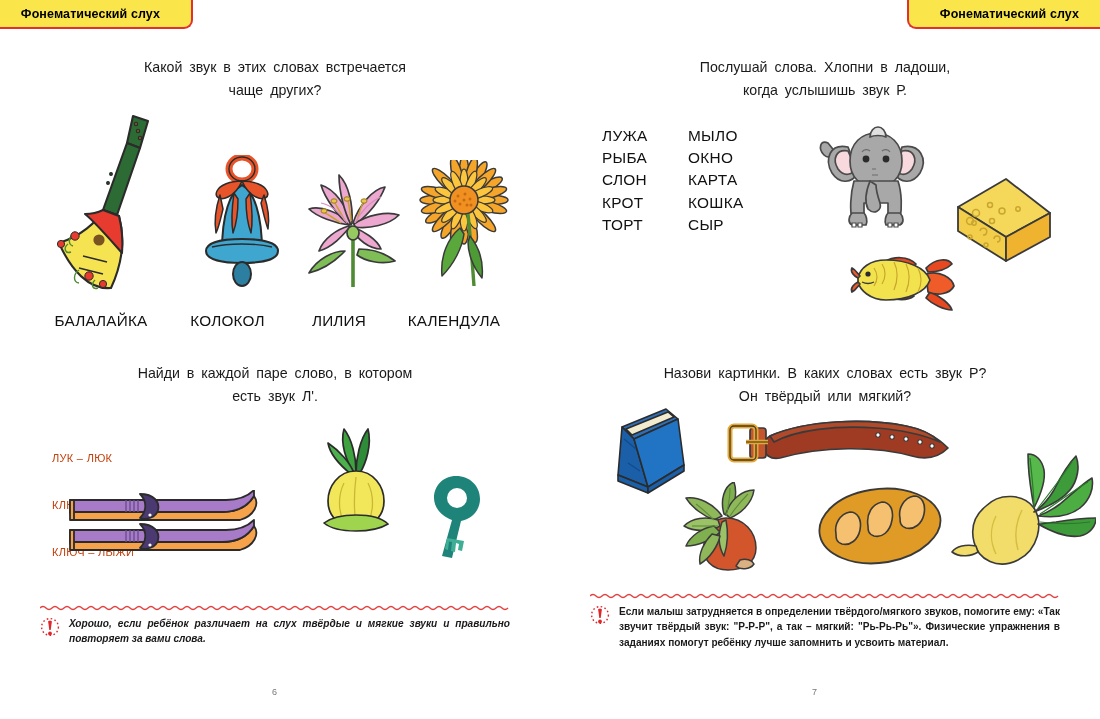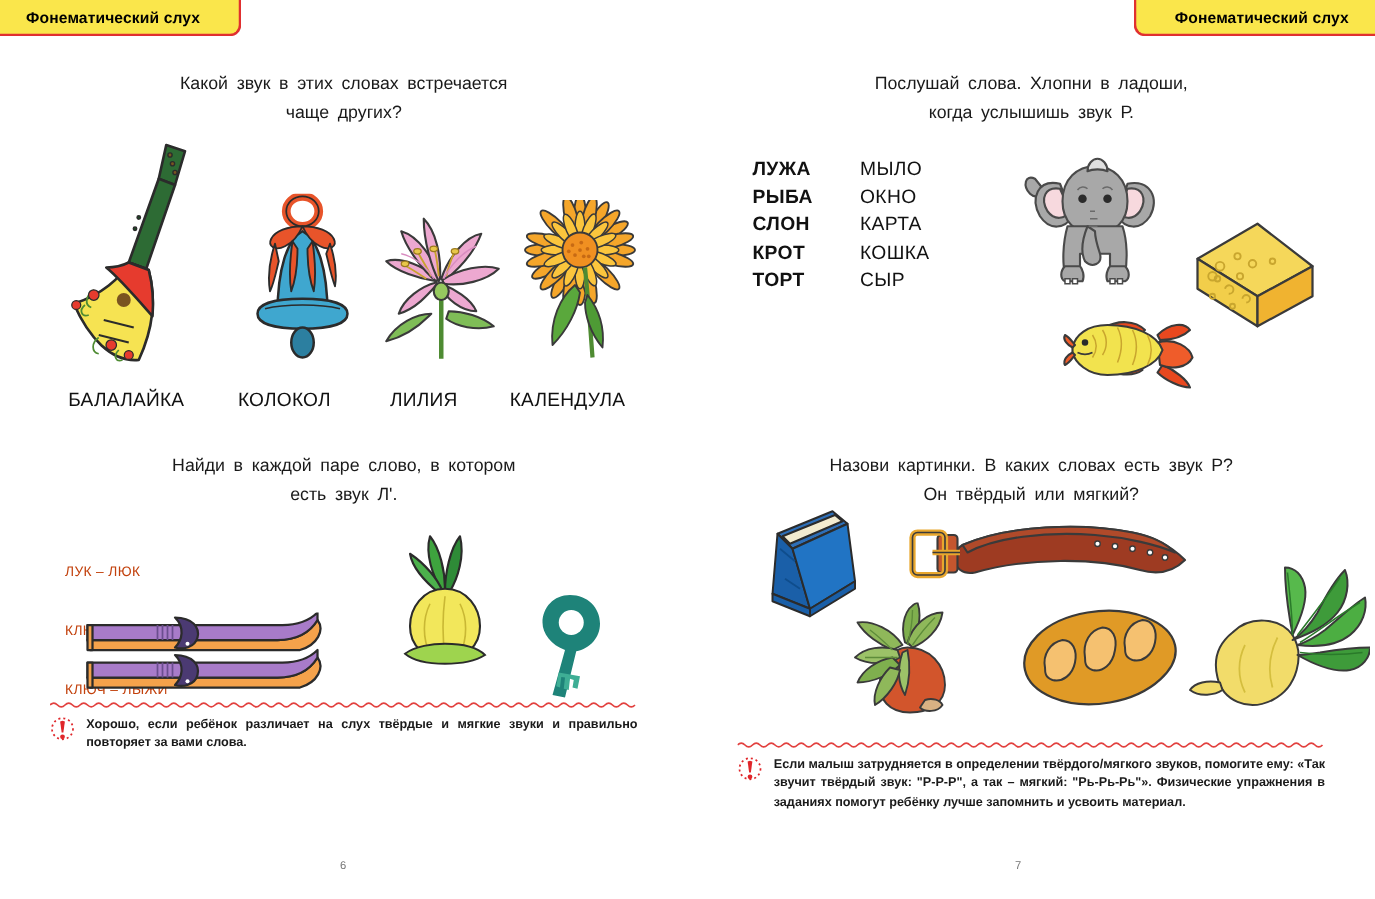--- a/index.html
+++ b/index.html
@@ -339,21 +339,21 @@
       <g stroke="none">
         <path d="M38 8 C 52 8 62 18 62 31 C 62 42 54 51 43 53 L34 90 L24 88 L34 52 C 23 48 16 39 16 30 C 16 18 25 8 38 8 Z" fill="#1E8379"></path>
         <circle cx="39" cy="30" r="10" fill="#ffffff"></circle>
         <path d="M28 70 L46 73 L45 80 L38 79 L37 86 L33 85 L34 78 L28 77 Z" fill="#3EAE95" opacity="0"></path>
       </g>
       <g fill="#3EAE95">
         <path d="M29 70 L46 73 L44 83 L40 82 L41 76 L38 75 L37 84 L33 83 L34 74 L31 73.5 L30 82 L27 81 Z"></path>
       </g>
     </svg>
 
-    <div class="note-wrap" style="top:560px;">
+    <div class="note-wrap" style="top:604px;font-style:italic;">
       <svg class="wavy" viewBox="0 0 470 7" preserveAspectRatio="none">
         <path d="M0 4 Q3 1 6 4 T12 4 T18 4 T24 4 T30 4 T36 4 T42 4 T48 4 T54 4 T60 4 T66 4 T72 4 T78 4 T84 4 T90 4 T96 4 T102 4 T108 4 T114 4 T120 4 T126 4 T132 4 T138 4 T144 4 T150 4 T156 4 T162 4 T168 4 T174 4 T180 4 T186 4 T192 4 T198 4 T204 4 T210 4 T216 4 T222 4 T228 4 T234 4 T240 4 T246 4 T252 4 T258 4 T264 4 T270 4 T276 4 T282 4 T288 4 T294 4 T300 4 T306 4 T312 4 T318 4 T324 4 T330 4 T336 4 T342 4 T348 4 T354 4 T360 4 T366 4 T372 4 T378 4 T384 4 T390 4 T396 4 T402 4 T408 4 T414 4 T420 4 T426 4 T432 4 T438 4 T444 4 T450 4 T456 4 T462 4 T468 4" fill="none" stroke="#E2413F" stroke-width="1.4"></path>
       </svg>
       <div class="note-body">
         <svg class="note-icon" viewBox="0 0 20 24">
           <circle cx="10" cy="11" r="8.4" fill="none" stroke="#E0262A" stroke-width="1.4" stroke-dasharray="1.6 2.4"></circle>
           <path d="M10 4.5 L11.9 5.2 L10.7 14 L9.3 14 L8.1 5.2 Z" fill="#E0262A"></path>
           <circle cx="10" cy="17.4" r="1.9" fill="#E0262A"></circle>
         </svg>
         <div class="note-text">Хорошо, если ребёнок различает на слух твёрдые и мягкие звуки и пра­вильно повторяет за вами слова.</div>
@@ -368,21 +368,21 @@
     <div class="hdr-tab r">
       <span>Фонематический слух</span>
     </div>
 
     <div class="prompt" style="top:56px;">
       <div>Послушай слова. Хлопни в ладоши,</div>
       <div>когда услышишь звук Р.</div>
     </div>
 
     <div class="wcols" style="left:52px; top:125px;">
-      <div class="wcol" style="width:86px;font-weight:bold;">
+      <div class="wcol" style="width:86px;">
         <div>ЛУЖА</div>
         <div>РЫБА</div>
         <div>СЛОН</div>
         <div>КРОТ</div>
         <div>ТОРТ</div>
       </div>
       <div class="wcol">
         <div>МЫЛО</div>
         <div>ОКНО</div>
         <div>КАРТА</div>

